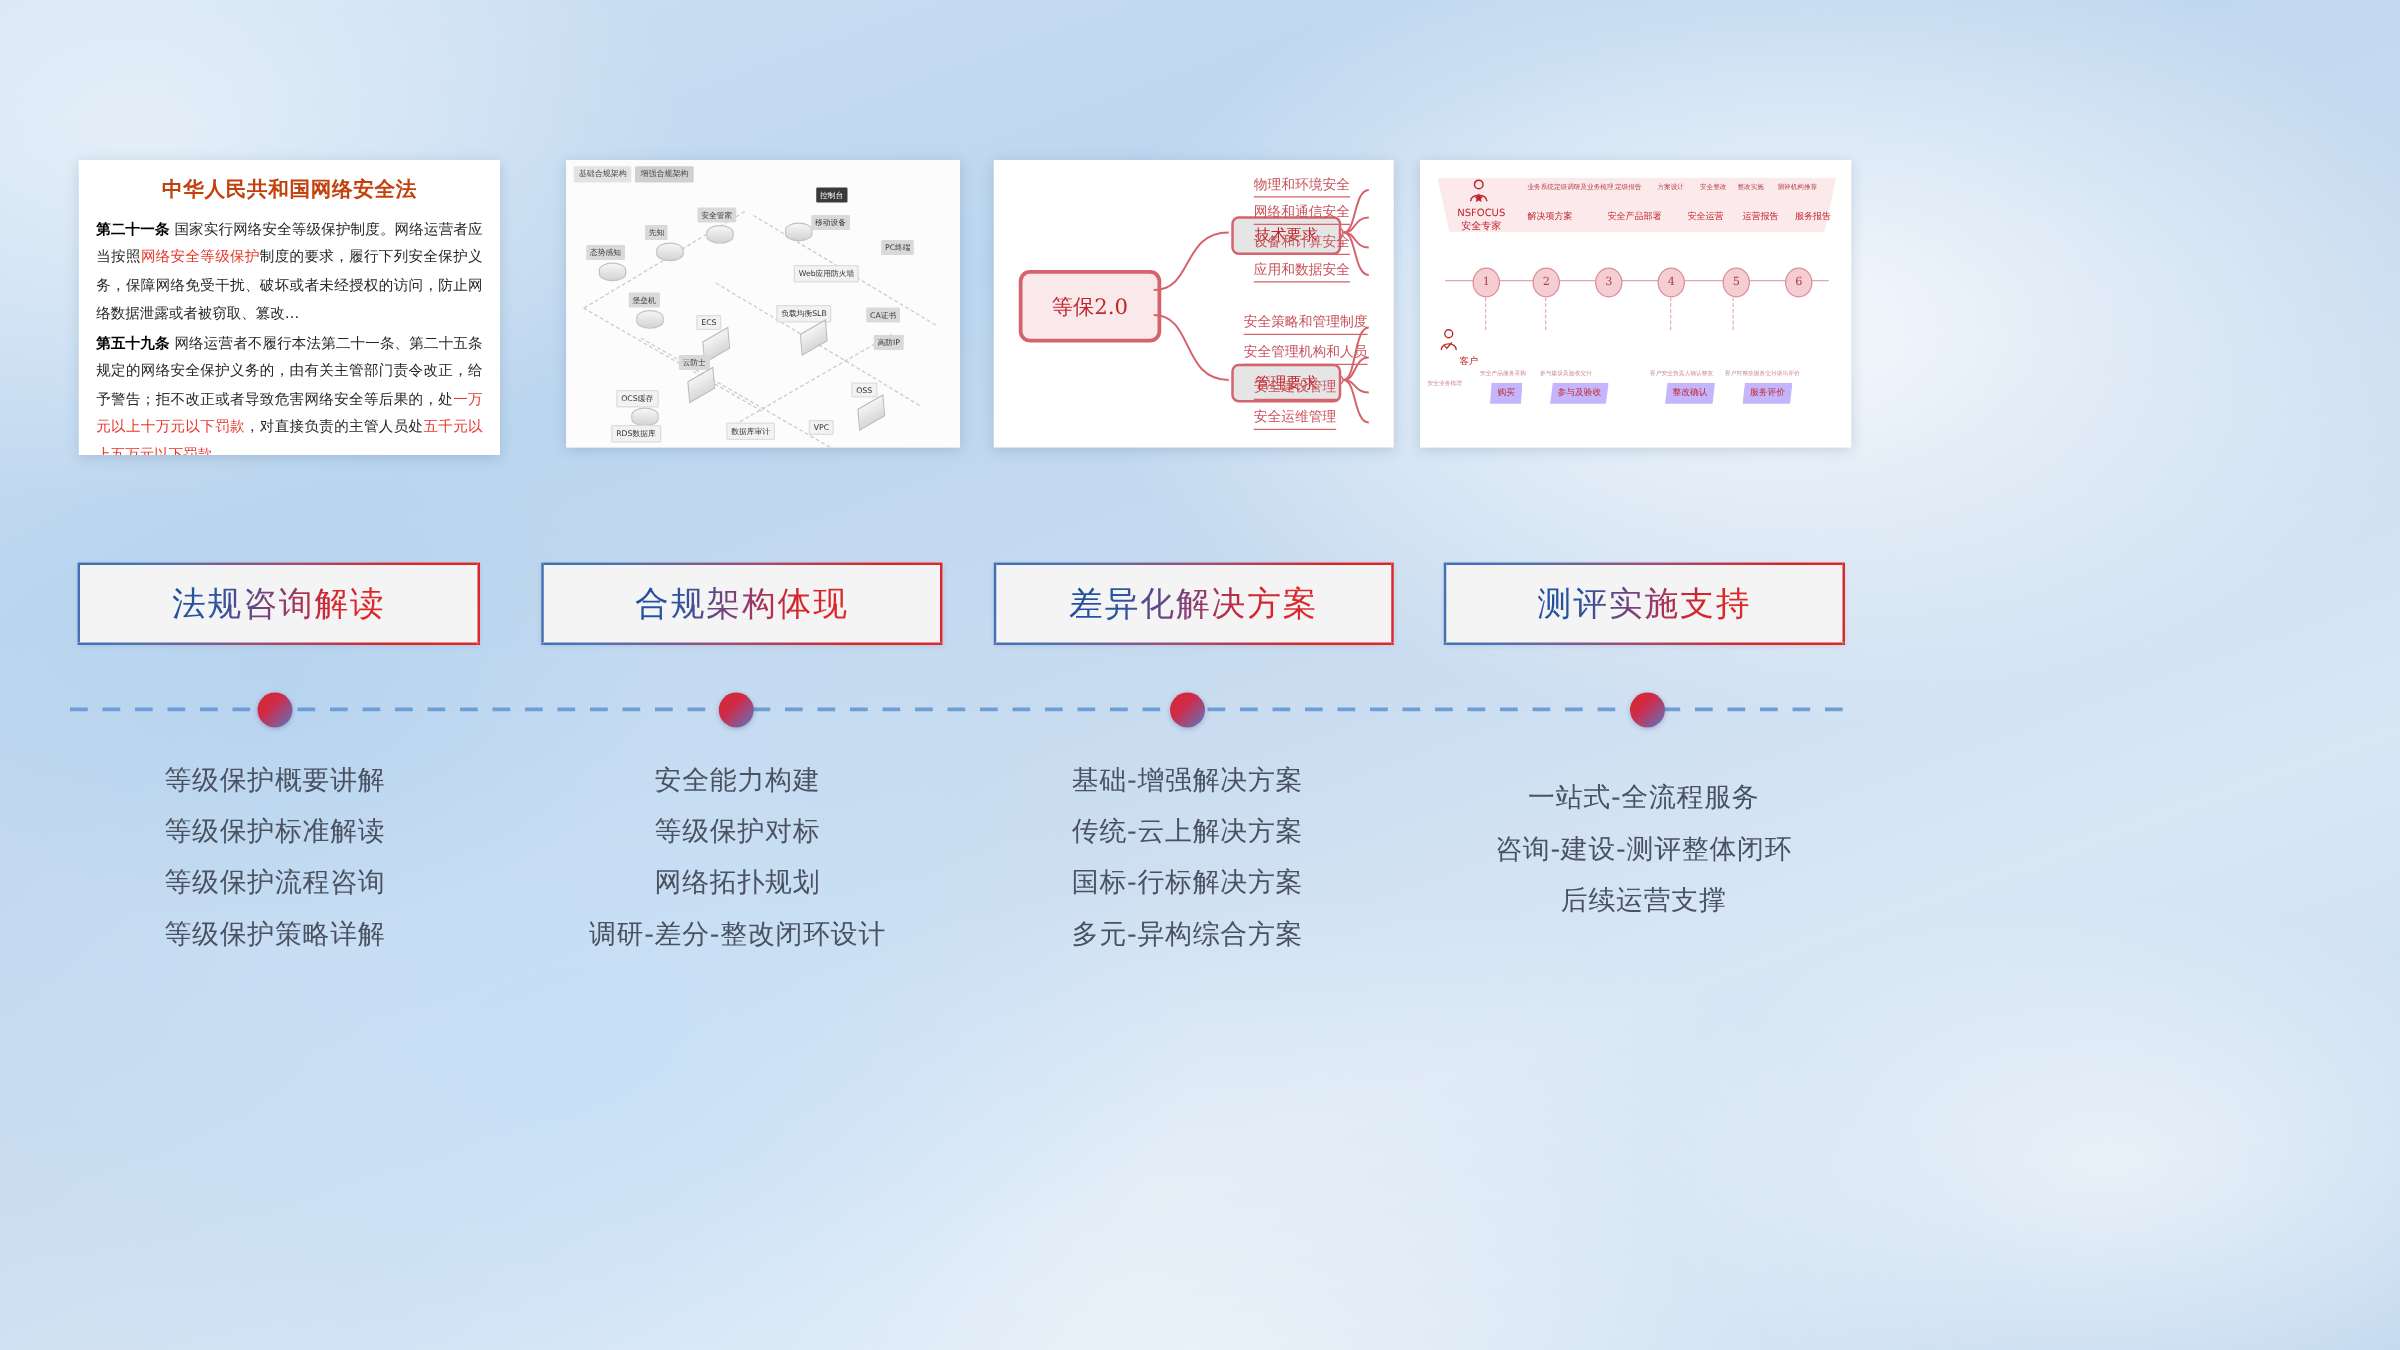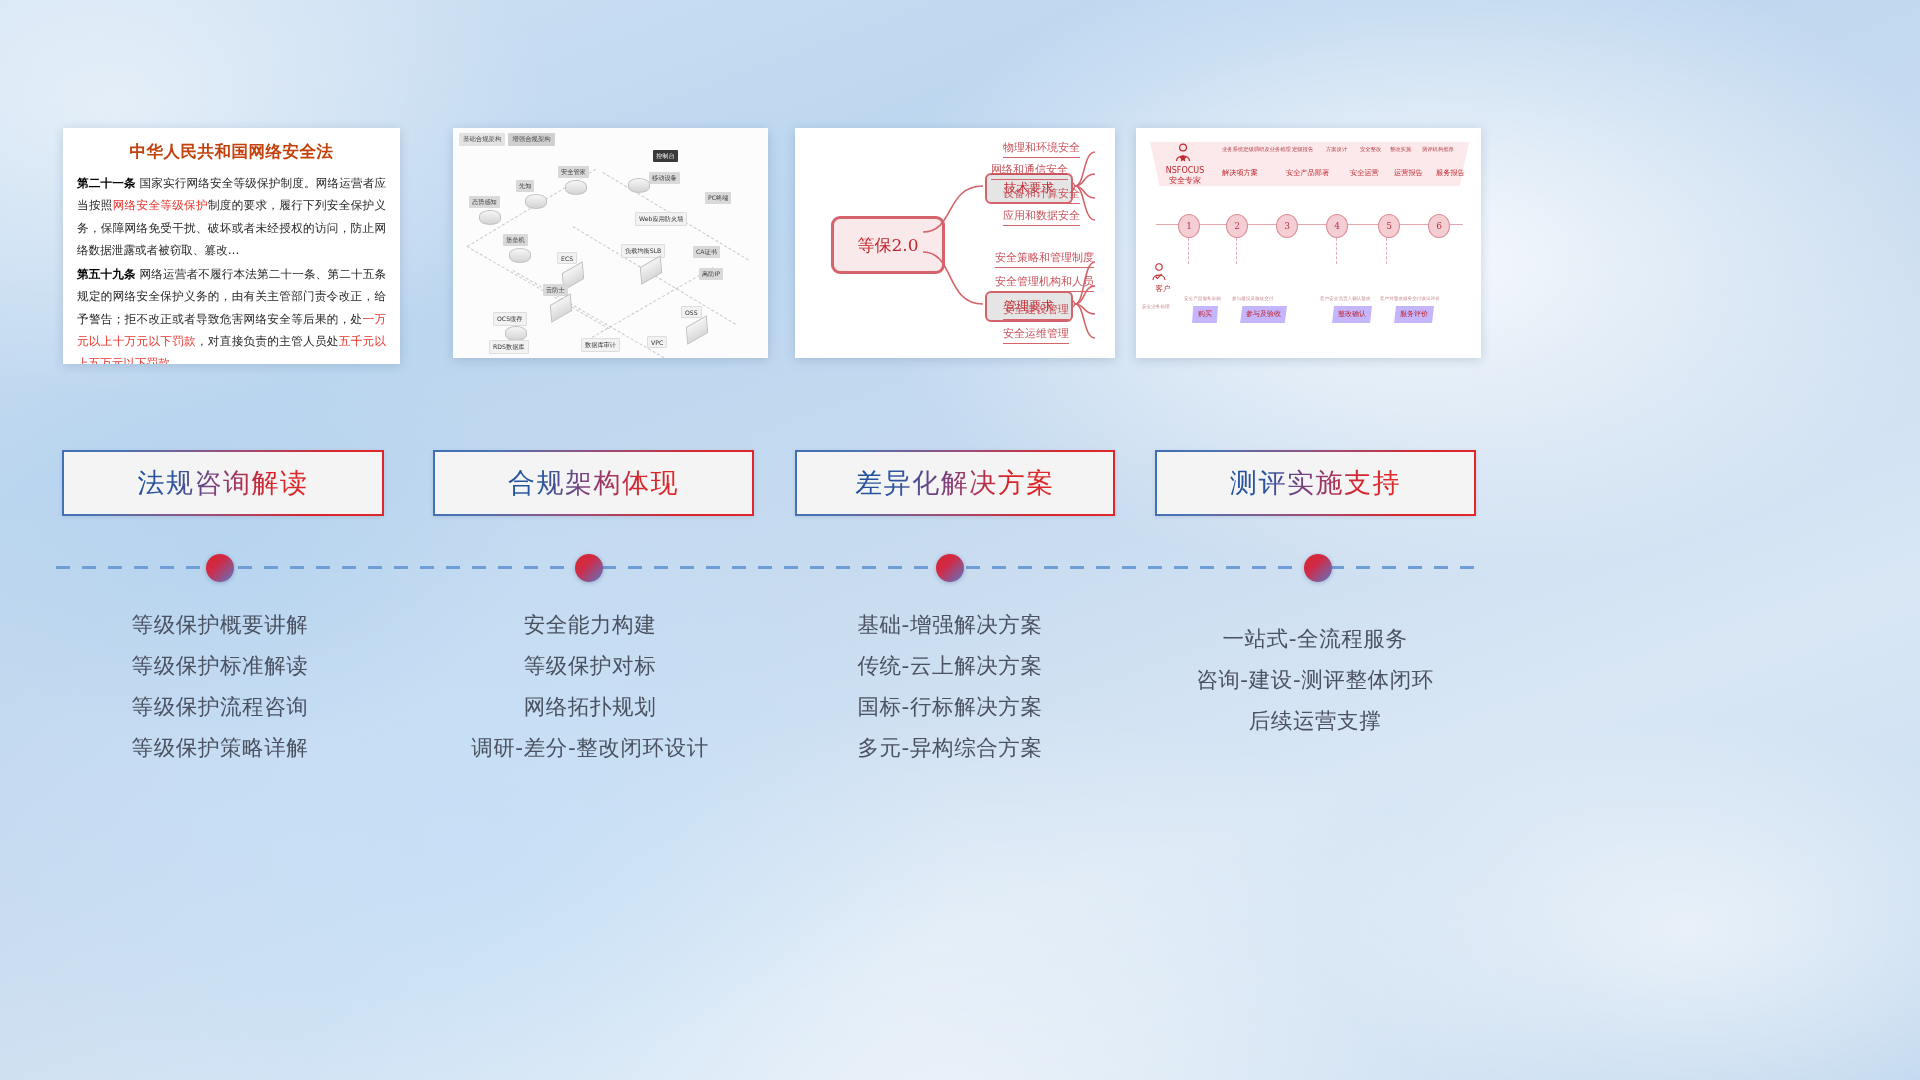--- a/index.html
+++ b/index.html
@@ -60,21 +60,21 @@
        transform:rotate(-30deg) skewX(-25deg);border:.5px solid #bcbcbc;}
   .isoc{position:absolute;width:20px;height:13px;border-radius:50%/40%;
         background:linear-gradient(#f6f6f6,#d4d4d4);border:.5px solid #c2c2c2;}
   .dline{position:absolute;border-top:.6px dashed #c9c9c9;transform-origin:0 0;}
 
   
   .mm{position:relative;width:100%;height:100%;}
   .mm-root{position:absolute;left:20px;top:88px;width:108px;height:52px;
     background:#fae9ea;border:3px solid #d4636b;border-radius:9px;
     display:flex;align-items:center;justify-content:center;
-    color:#c0272d;font-size:17px;font-family:"DejaVu Serif",serif;margin-left:16px;}
+    color:#c0272d;font-size:17px;font-family:"DejaVu Serif",serif;}
   .mm-b{position:absolute;width:84px;height:27px;background:#e5e5e5;border:2px solid #d4636b;
     border-radius:6px;display:flex;align-items:center;justify-content:center;
     color:#c0272d;font-size:12.5px;font-family:"DejaVu Serif",serif;}
   .mm-leaf{position:absolute;color:#c9525a;font-size:11px;font-family:"DejaVu Serif",serif;
     white-space:nowrap;padding-bottom:2px;border-bottom:1.6px solid #d4636b;}
 
   
   .ns{position:relative;width:100%;height:100%;background:#fff;padding:8px;box-sizing:border-box;}
   .ns-band{position:absolute;left:14px;top:14px;right:12px;height:44px;
     background:#fbe9eb;clip-path:polygon(0 0,100% 0,97% 100%,3% 100%);}
@@ -229,21 +229,21 @@
           <path d="M280 176 C 290 176, 288 134, 300 134" stroke="#d4636b" stroke-width="1.6" fill="none"></path>
           <path d="M280 176 C 290 176, 288 158, 300 158" stroke="#d4636b" stroke-width="1.6" fill="none"></path>
           <path d="M280 176 C 290 176, 288 186, 300 186" stroke="#d4636b" stroke-width="1.6" fill="none"></path>
           <path d="M280 176 C 290 176, 288 210, 300 210" stroke="#d4636b" stroke-width="1.6" fill="none"></path>
         </svg>
 
         <div class="mm-b" style="left:190px;top:45px;">技术要求</div>
         <div class="mm-b" style="left:190px;top:163px;">管理要求</div>
 
         <div class="mm-leaf" style="left:208px;top:12px;">物理和环境安全</div>
-        <div class="mm-leaf" style="left:196px;top:34px;text-decoration:underline;">网络和通信安全</div>
+        <div class="mm-leaf" style="left:208px;top:34px;">网络和通信安全</div>
         <div class="mm-leaf" style="left:208px;top:58px;">设备和计算安全</div>
         <div class="mm-leaf" style="left:208px;top:80px;">应用和数据安全</div>
 
         <div class="mm-leaf" style="left:200px;top:122px;">安全策略和管理制度</div>
         <div class="mm-leaf" style="left:200px;top:146px;">安全管理机构和人员</div>
         <div class="mm-leaf" style="left:208px;top:174px;">安全建设管理</div>
         <div class="mm-leaf" style="left:208px;top:198px;">安全运维管理</div>
       </div>
     </div>
 
@@ -285,21 +285,21 @@
         <div class="ns-dash" style="left:52px;top:110px;height:26px;"></div>
         <div class="ns-dash" style="left:100px;top:110px;height:26px;"></div>
         <div class="ns-dash" style="left:200px;top:110px;height:26px;"></div>
         <div class="ns-dash" style="left:250px;top:110px;height:26px;"></div>
 
         <svg class="ns-ico" style="left:14px;top:134px;" width="18" height="20" viewBox="0 0 18 20">
           <circle cx="9" cy="5" r="3.2" fill="none" stroke="#c0272d" stroke-width="1.1"></circle>
           <path d="M3 18 C3 11.5, 15 11.5, 15 18" fill="none" stroke="#c0272d" stroke-width="1.1"></path>
           <path d="M5.5 14.5 l2 2 4-4.5" fill="none" stroke="#c0272d" stroke-width="1.1"></path>
         </svg>
-        <div class="ns-expert" style="left:6px;top:156px;width:42px;font-size:7.5px;">
+        <div class="ns-expert" style="left:18px;top:156px;width:42px;font-size:7.5px;">
           <div>客户</div>
         </div>
         <div class="ns-sub" style="left:6px;top:176px;">安全业务梳理</div>
 
         <div class="ns-chip" style="left:56px;top:142px;">
           <span>购买</span>
         </div>
         <div class="ns-sub" style="left:48px;top:168px;">安全产品服务采购</div>
 
         <div class="ns-chip" style="left:104px;top:142px;">

